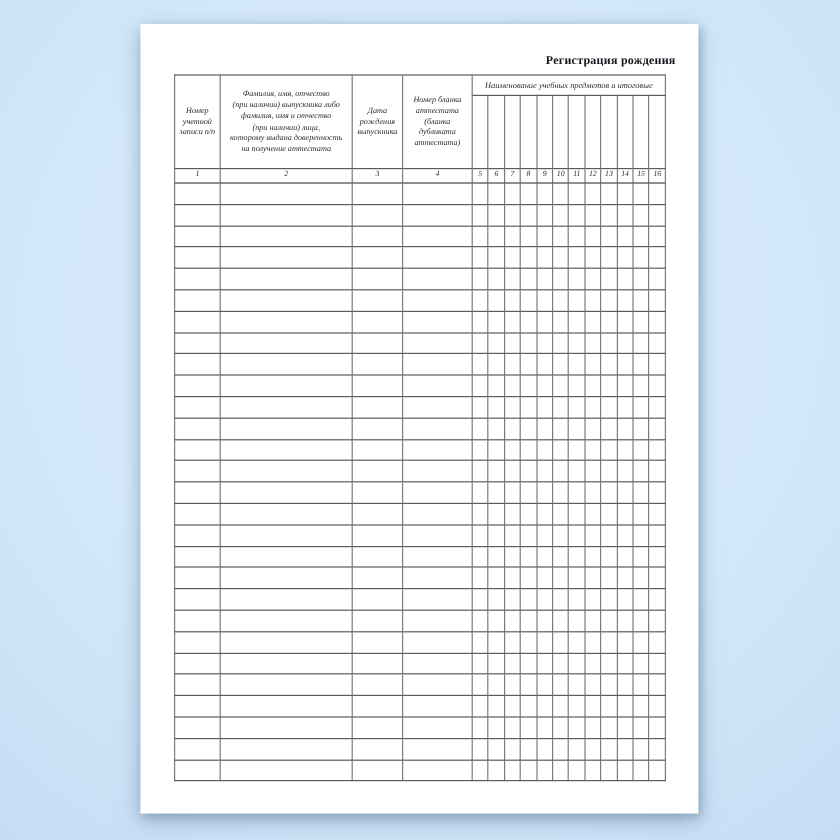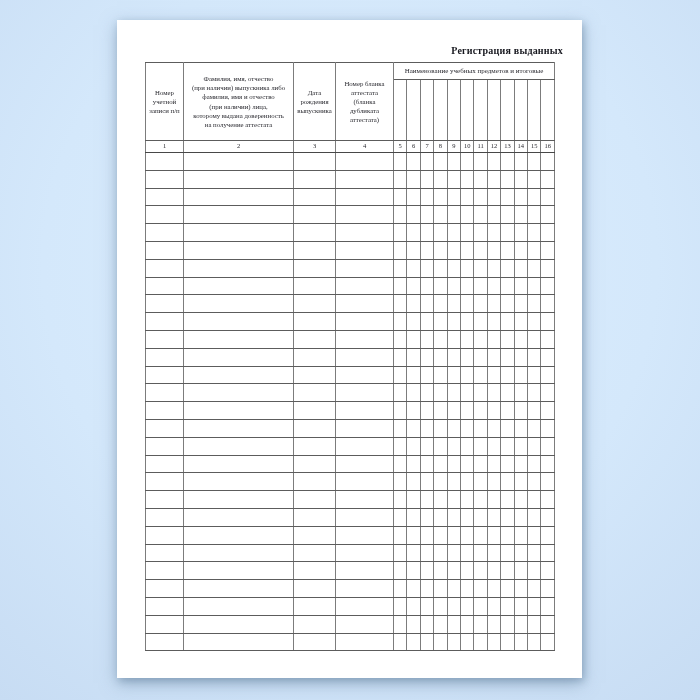--- a/index.html
+++ b/index.html
@@ -35,21 +35,21 @@
   table.reg th, table.reg td {
     border: 1px solid #7c7c7c;
     border-top-color: #5c5c5c;
     border-bottom-color: #5c5c5c;
     padding: 0;
     text-align: center;
     vertical-align: middle;
     font-weight: normal;
     overflow: hidden;
   }
-  table.reg { border: 1.5px solid #4e4e4e; }
+  table.reg { border: 1.5px solid #4e4e4e; font-style: italic; }
   th.th-main {
     font-size: 6.8px;
     line-height: 1.35;
     white-space: pre-line;
     padding: 1px;
   }
   th.group-th { font-size: 7px; height: 17px; line-height: 1; }
   tr.tall-row th { height: 61px; }
   tr.num-row td {
     height: 12px;
@@ -57,21 +57,21 @@
     line-height: 1;
     border-top-color: #474747;
     border-bottom-color: #474747;
   }
   tbody.grid-body td { height: 17.8px; }
 </style>
 </head>
 <body>
 
 <div class="page">
-  <div class="page-title">Регистрация выданных</div>
+  <div class="page-title">Регистрация рождения</div>
   <table class="reg">
     <colgroup>
       <col style="width:38px">
         <col style="width:110px">
         <col style="width:42px">
         <col style="width:58px">
       <col>
         <col>
         <col>
         <col>

